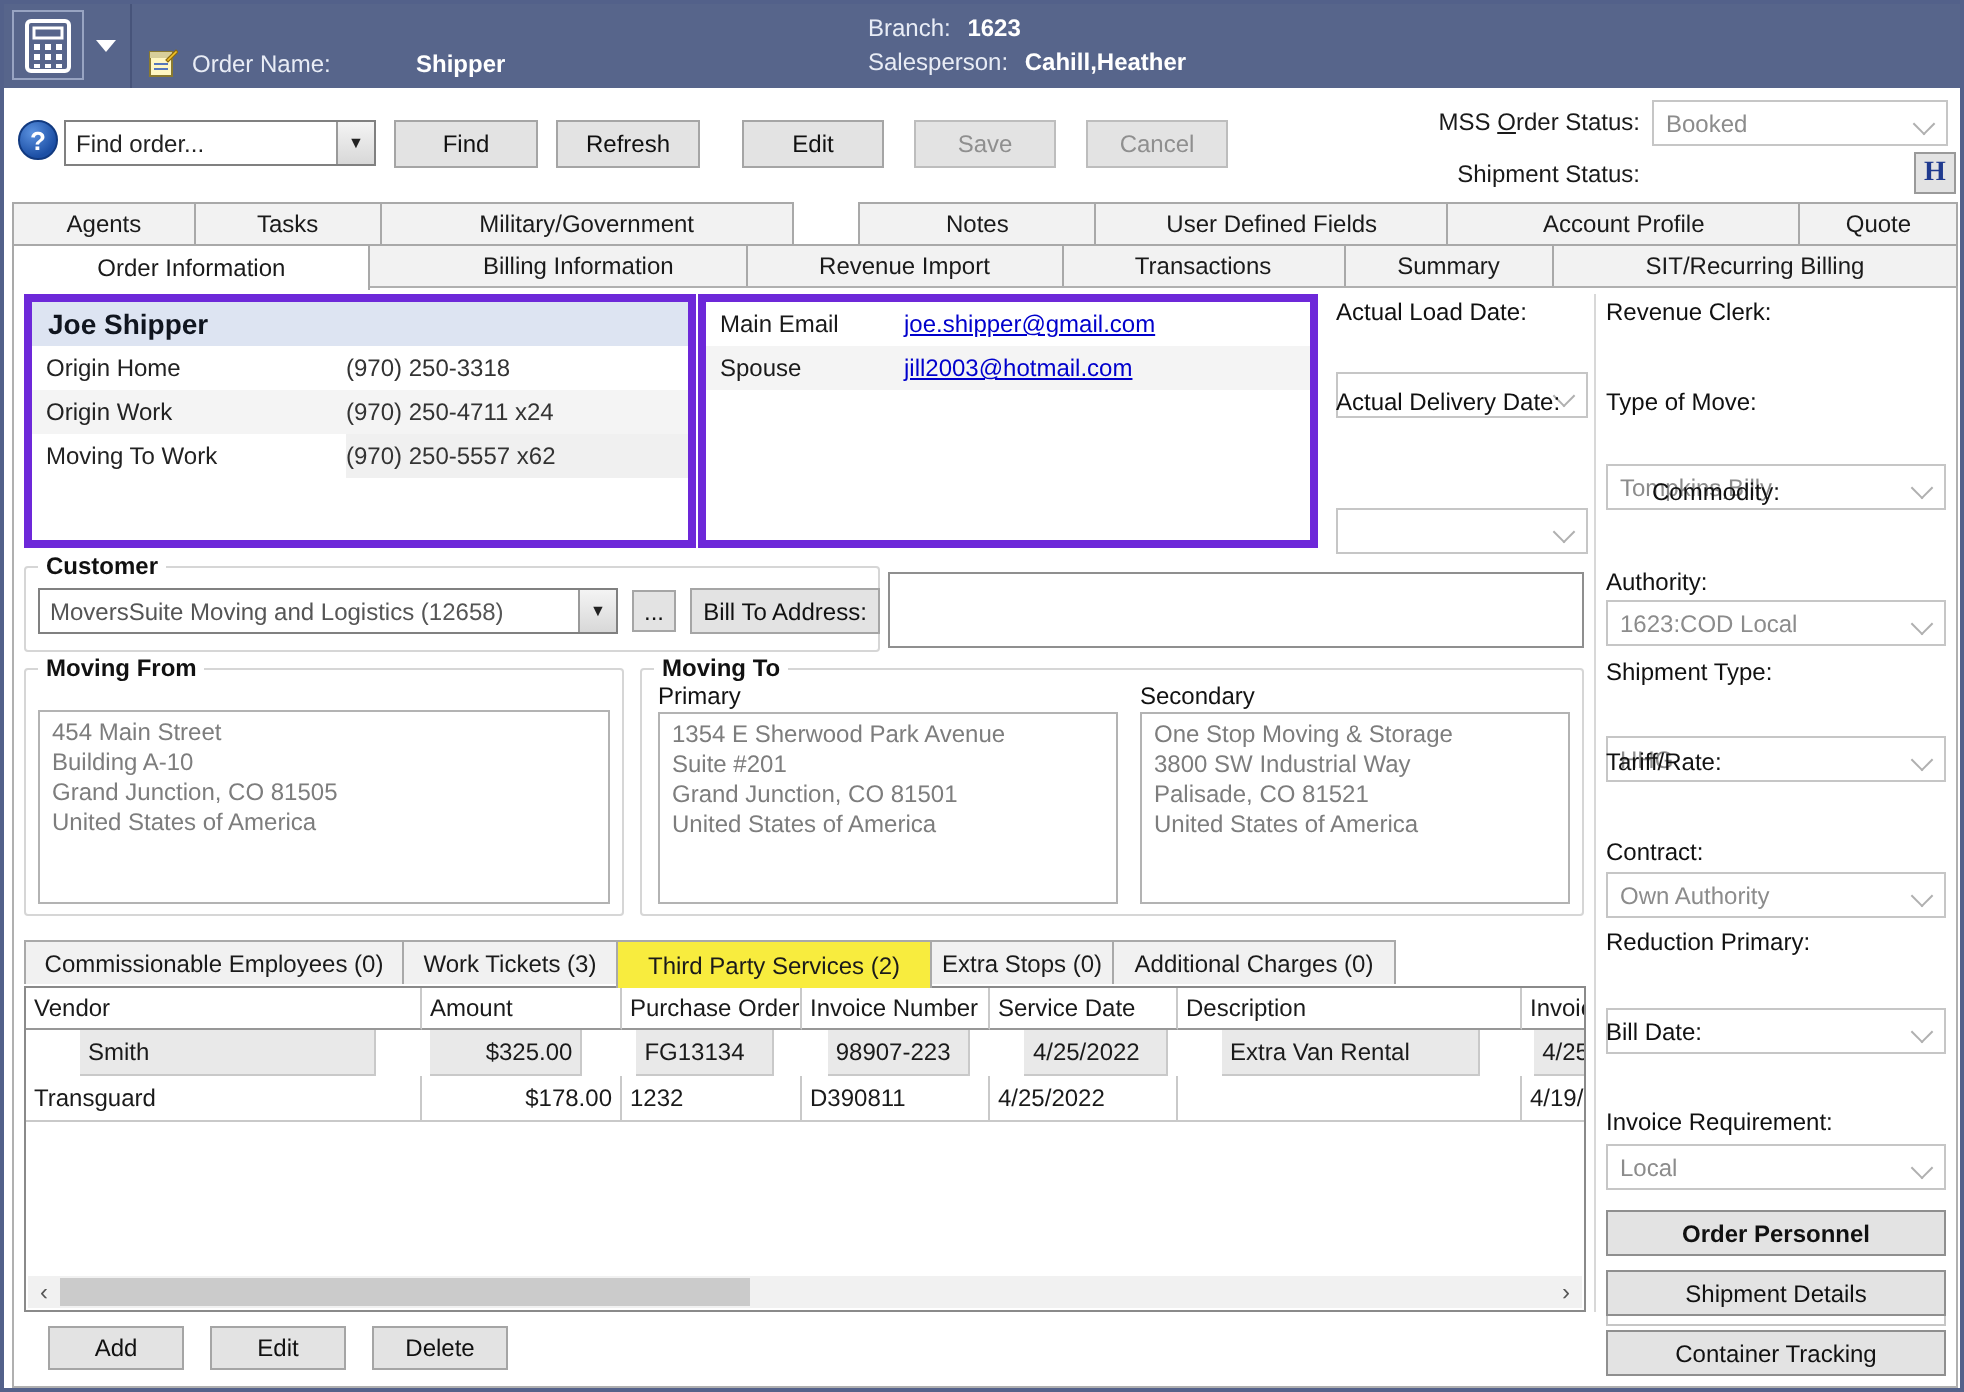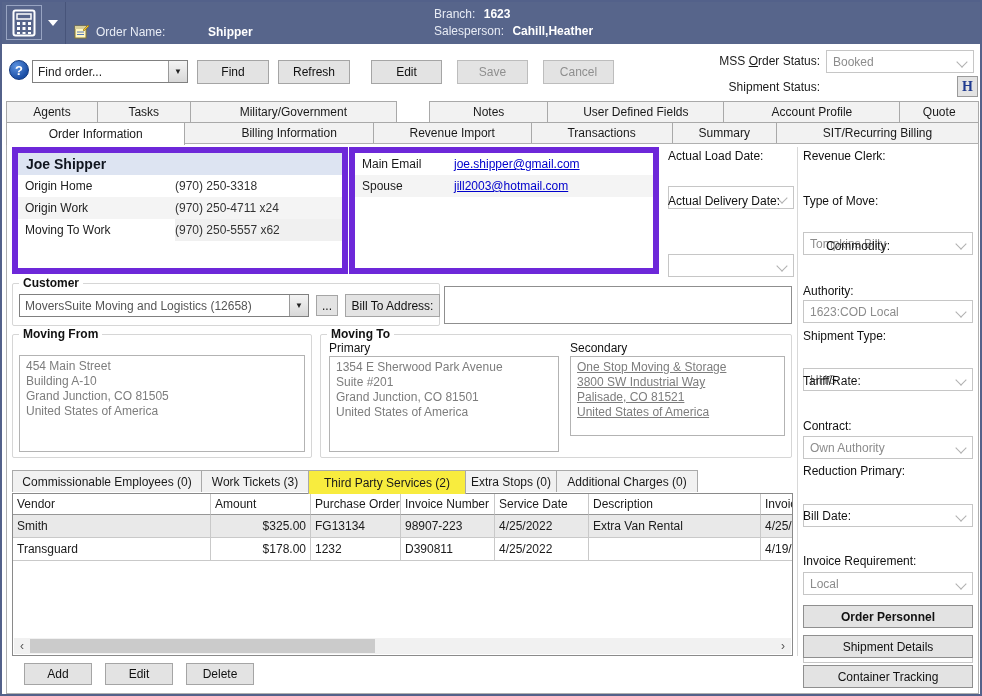--- a/index.html
+++ b/index.html
@@ -29,21 +29,21 @@
   .hbtn{background:#e3e3e3;border:1px solid #9a9a9a;display:flex;align-items:center;justify-content:center;
     font-family:"Liberation Serif",serif;font-weight:bold;color:#1f3a8f;font-size:14px;}
   
   .tabrow{display:flex;}
   .tab{background:#f2f2f2;border:1px solid #a9a9a9;border-bottom:none;display:flex;align-items:center;justify-content:center;
     white-space:nowrap;overflow:hidden;box-sizing:border-box;height:21px;margin-left:-1px;}
   .tab:first-child{margin-left:0;}
   .tab.active{background:#fff;height:23px;z-index:5;position:relative;}
   .panel{border:1px solid #b0b0b0;background:#fff;}
   
-  .card{border:6px solid #6d28d9;background:#fff;overflow:hidden;}
+  .card{border:4px solid #6d28d9;background:#fff;overflow:hidden;}
   .card-h{background:#dde4f2;font-weight:bold;font-size:14px;padding:3px 8px;color:#10151f;}
   .crow{display:flex;height:22px;align-items:center;}
   .crow.shade{background:#f4f4f4;}
   .crow .lbl{width:150px;padding-left:7px;color:#222;}
   .crow .val{flex:1;color:#333;}
   .crow .val.cellshade{background:#f0f0f0;align-self:stretch;display:flex;align-items:center;}
   .email-lbl{width:92px;padding-left:7px;}
   a.em{color:#0000cc;text-decoration:underline;}
   
   .group{border:1px solid #d6d6d6;border-radius:2px;background:#fff;}
@@ -52,21 +52,21 @@
   .flbl{color:#111;}
   
   .dtab{background:#f1f1f1;border:1px solid #a9a9a9;border-bottom:none;height:22px;display:flex;align-items:center;justify-content:center;white-space:nowrap;overflow:hidden;margin-left:-1px;box-sizing:border-box;}
   .dtab:first-child{margin-left:0;}
   .dtab.active{background:#f8ec3e;height:24px;z-index:6;position:relative;}
   
   .gridpanel{border:1px solid #8a8a8a;background:#fff;overflow:hidden;}
   .trow{display:flex;}
   .th{border-right:1px solid #c9c9c9;border-bottom:1px solid #979797;padding:3px 4px;white-space:nowrap;overflow:hidden;box-sizing:border-box;background:#fff;}
   .td{border-right:1px solid #c9c9c9;border-bottom:1px solid #c9c9c9;padding:4px 4px;white-space:nowrap;overflow:hidden;box-sizing:border-box;}
-  .sel .td{background:#e9e9e9;}
+  .sel .td{background:#e9e9e9;margin-left:27px;}
   .num{text-align:right;}
   
   .sbar{position:absolute;left:1px;right:1px;bottom:1px;height:16px;background:#f1f1f1;display:flex;align-items:center;}
   .sarr{width:16px;height:16px;display:flex;align-items:center;justify-content:center;color:#555;font-size:12px;}
   .sthumb{height:14px;background:#cbcbcb;}
 </style>
 </head>
 <body>
 
 <div class="window">
@@ -264,21 +264,21 @@
 United States of America</div>
   </div>
   <div class="abs group" style="left:318px;top:332px;width:472px;height:124px;">
     <span class="legend">Moving To</span>
     <div class="abs flbl" style="left:8px;top:6px;">Primary</div>
     <div class="abs addr" style="left:8px;top:21px;width:230px;height:96px;">1354 E Sherwood Park Avenue
 Suite #201
 Grand Junction, CO 81501
 United States of America</div>
     <div class="abs flbl" style="left:249px;top:6px;">Secondary</div>
-    <div class="abs addr" style="left:249px;top:21px;width:215px;height:80px;text-decoration:underline;">One Stop Moving &amp; Storage
+    <div class="abs addr" style="left:249px;top:21px;width:215px;height:96px;">One Stop Moving &amp; Storage
 3800 SW Industrial Way
 Palisade, CO 81521
 United States of America</div>
   </div>
 
   <div class="abs tabrow" style="left:10px;top:468px;height:22px;">
     <div class="dtab" style="width:190px;">Commissionable Employees (0)</div>
     <div class="dtab" style="width:108px;">Work Tickets (3)</div>
     <div class="dtab active" style="width:158px;">Third Party Services (2)</div>
     <div class="dtab" style="width:92px;">Extra Stops (0)</div>

